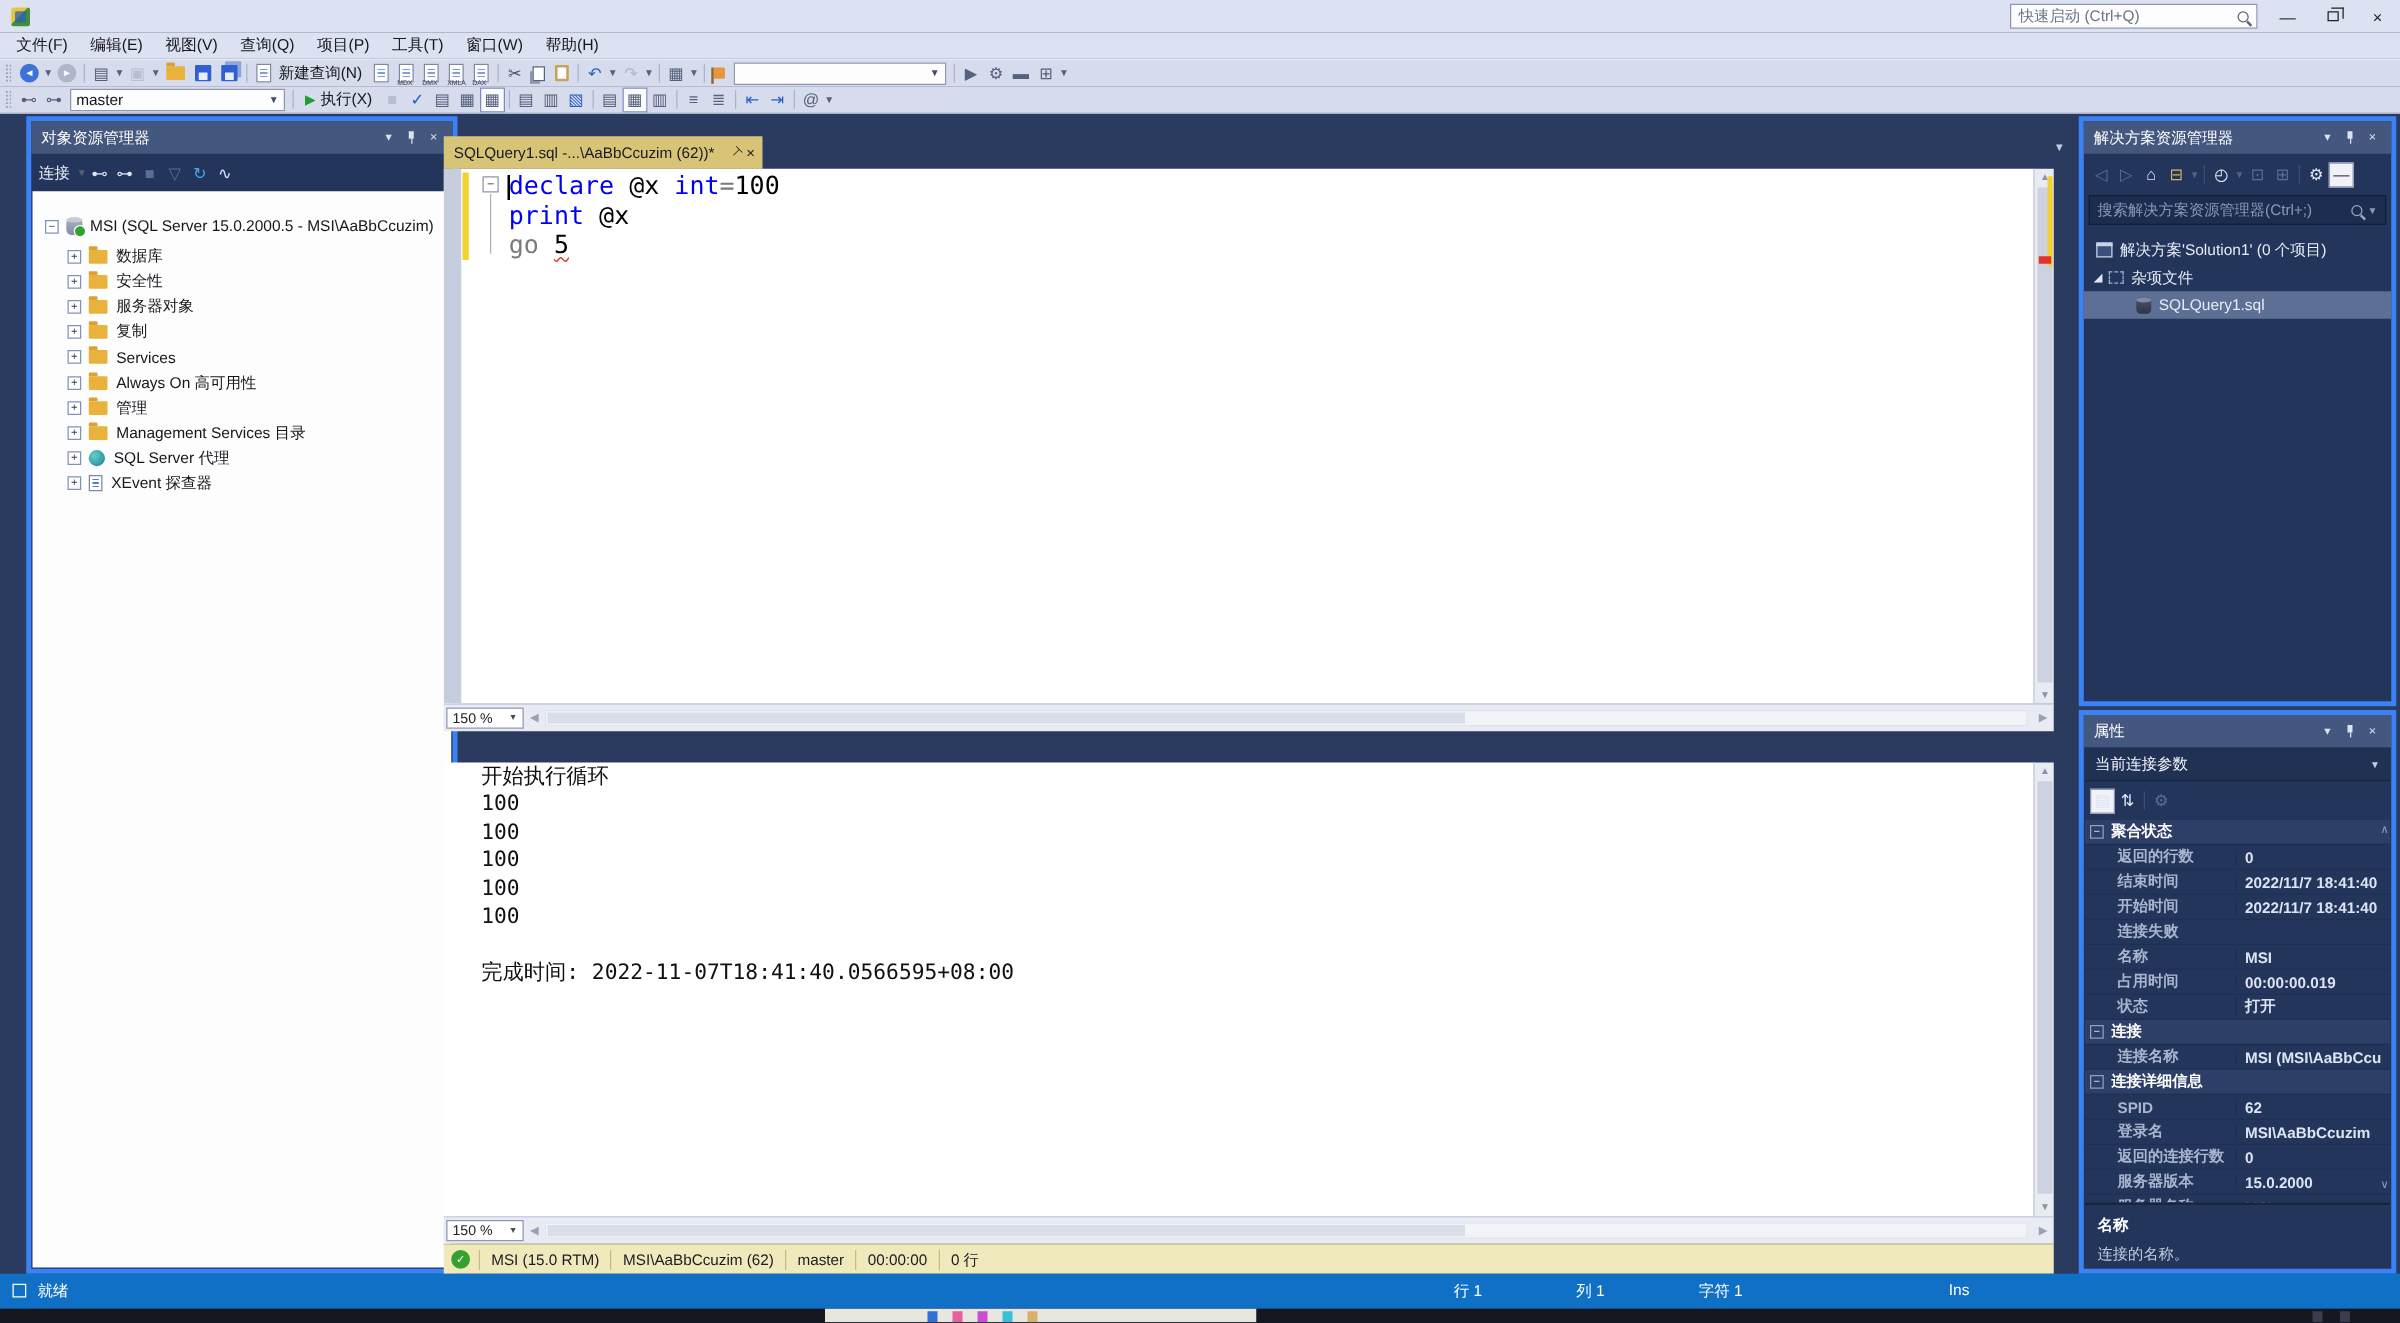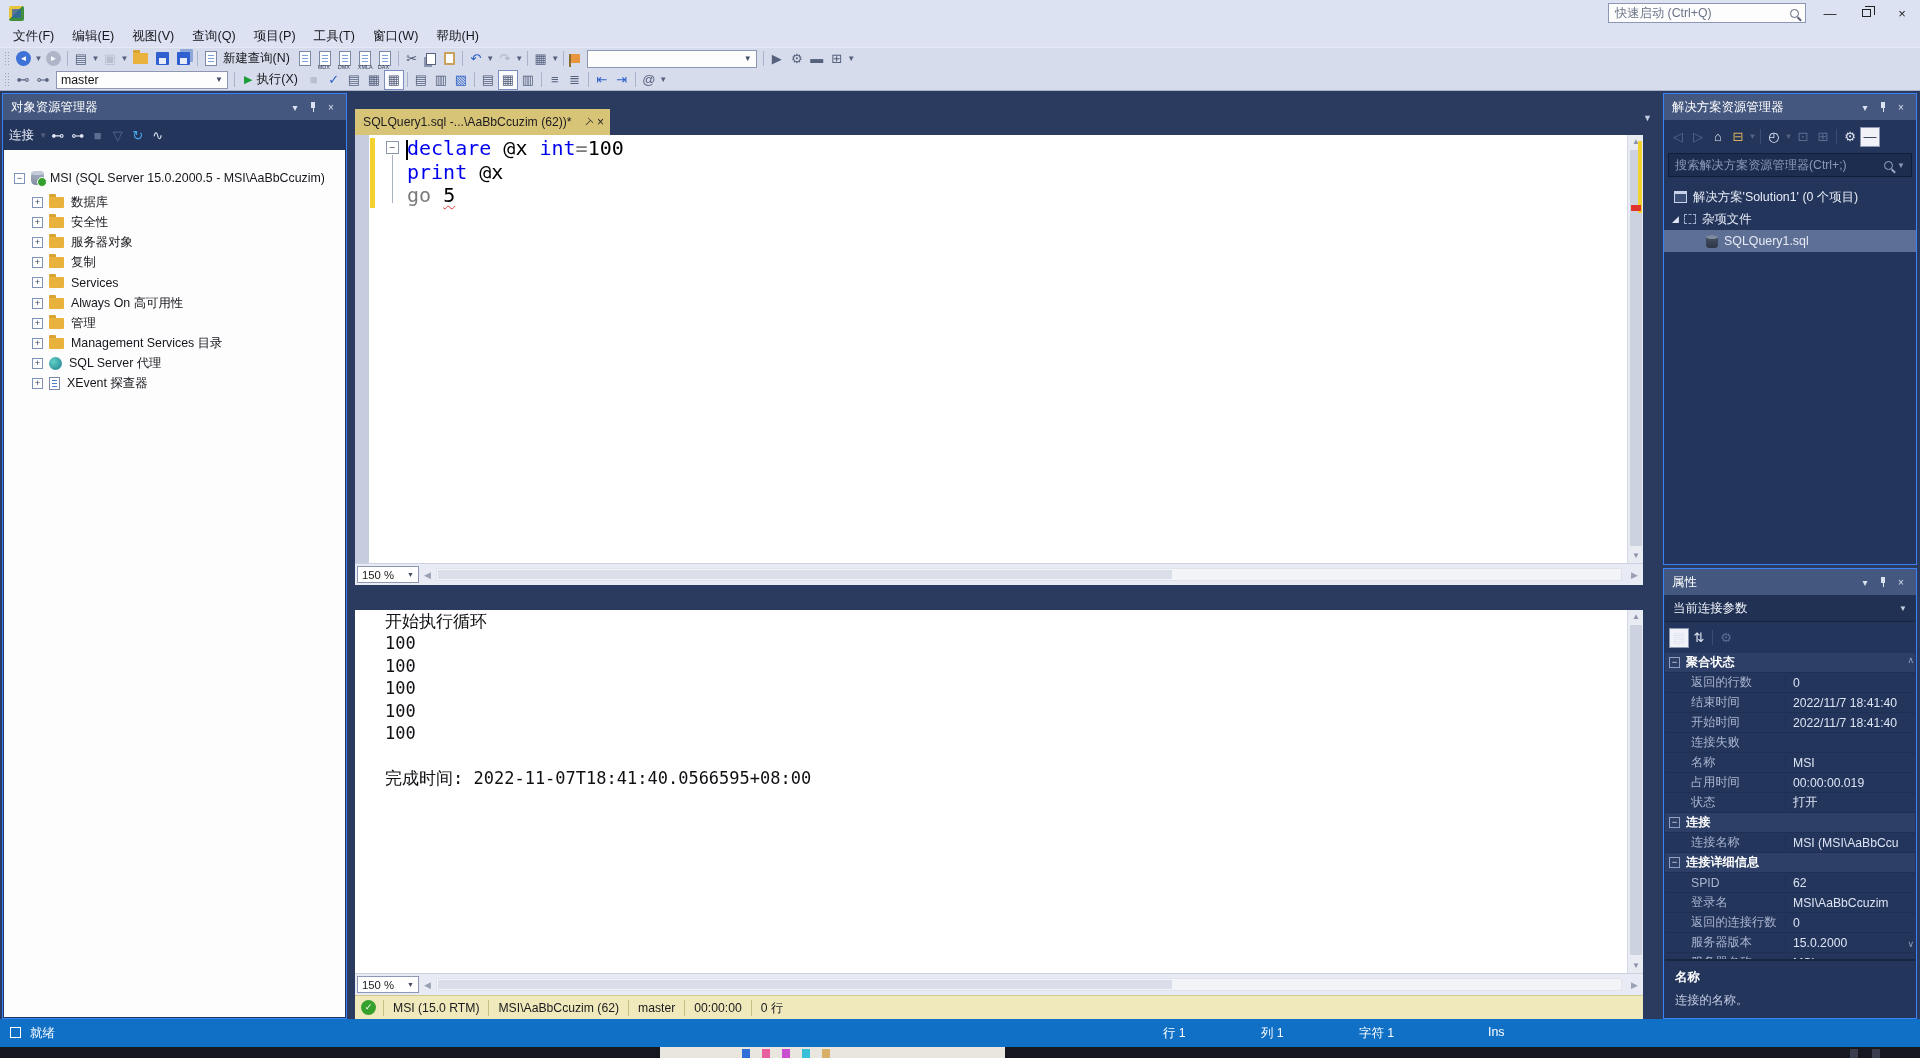--- a/index.html
+++ b/index.html
@@ -49,21 +49,21 @@
   .k-doc{width:12px;height:15px;background:#fdfdfe;border:1px solid #7c89a6;}
   .k-doc::after{content:"";position:absolute;left:2px;top:3px;width:6px;height:7px;
     background:repeating-linear-gradient(#7ea0d8 0 1px,transparent 1px 3px);}
   .k-doc .sub{position:absolute;left:-2px;bottom:-5px;font-size:5.5px;color:#333c52;letter-spacing:0;}
   .k-flag{width:9px;height:9px;background:#e8963d;border-radius:1px;}
   .k-flag::after{content:"";position:absolute;left:-2px;top:0;width:2px;height:13px;background:#8a6b30;}
   .k-copy{width:10px;height:12px;border:1px solid #55617d;background:#fff;box-shadow:-3px 3px 0 -1px #8b95ad;}
   .k-paste{width:11px;height:13px;background:#c9a15a;border-radius:1px;}
   .k-paste::after{content:"";position:absolute;left:2px;top:2px;width:7px;height:9px;background:#fdfdfe;}
   
-  .panel{position:absolute;background:#24355c;border:1px solid #3b82f6;}
+  .panel{position:absolute;background:#24355c;border:4px solid #3b82f6;margin-left:19px;}
   .panel-hdr{height:26px;background:#44577e;color:#fff;display:flex;align-items:center;padding:0 6px 0 8px;font-size:12.4px;}
   .panel-hdr .sp{flex:1;}
   .hicon{width:18px;height:16px;display:flex;align-items:center;justify-content:center;color:#dbe2f0;font-size:10px;}
   .k-pin{width:10px;height:12px;position:relative;}
   .k-pin::before{content:"";position:absolute;left:3px;top:1px;width:4px;height:6px;background:#dbe2f0;}
   .k-pin::after{content:"";position:absolute;left:4.5px;top:7px;width:1px;height:4px;background:#dbe2f0;}
   .dtb{display:flex;align-items:center;padding-left:4px;}
   .dtb .tbi{color:#dfe5f2;}
   .dtb .tb-sep{background:#3a4d75;}
   .dtb .pressed-dark{background:#f0f2f7;color:#27324a;border:1px solid #8d97b3;}
@@ -124,21 +124,21 @@
   #se-search .lens::after{background:#9aa7c4;}
   .se-row{position:absolute;left:0;right:0;height:22px;display:flex;align-items:center;color:#e6eaf4;font-size:12.4px;white-space:nowrap;}
   .k-sol{width:13px;height:12px;border:1.5px solid #c8d2e8;position:relative;flex:none;margin-right:6px;background:#3c4f78;}
   .k-sol::before{content:"";position:absolute;left:-1.5px;top:-1.5px;width:13px;height:3px;background:#c8d2e8;}
   .k-dashbox{width:12px;height:10px;border:1px dashed #9fb0d0;flex:none;margin-right:6px;}
   .tw-arrow{width:12px;color:#dfe5f2;font-size:9px;flex:none;}
   #props{right:3px;width:254px;top:568px;height:451px;}
   #props-selector{position:absolute;left:1px;right:1px;top:26px;height:27px;background:#203154;border-bottom:1px solid #16263f;display:flex;align-items:center;padding:0 8px;color:#f0f3fa;font-size:12.4px;}
   #props-tbar{position:absolute;left:1px;top:54px;height:29px;display:flex;align-items:center;padding-left:4px;}
   #pgrid{position:absolute;left:1px;right:1px;top:84px;height:306px;overflow:hidden;}
-  .prow{height:20px;display:flex;border-bottom:1px solid #1d2f54;font-size:12.2px;align-items:center;}
+  .prow{height:20px;display:flex;border-bottom:1px solid #1d2f54;font-size:12.2px;align-items:center;font-weight:bold;}
   .prow.cat{background:#2d3f66;color:#fff;font-weight:bold;}
   .prow.cat .pm{width:11px;height:11px;border:1px solid #8fa0c0;font-size:9px;line-height:9px;text-align:center;font-weight:normal;color:#dfe5f2;margin:0 6px 0 4px;}
   .prow .lab{width:120px;padding-left:26px;color:#a9b4ce;overflow:hidden;white-space:nowrap;flex:none;}
   .prow .val{flex:1;border-left:1px solid #1d2f54;padding-left:7px;color:#dce3f2;overflow:hidden;white-space:nowrap;}
   #props-desc{position:absolute;left:1px;right:1px;top:390px;bottom:1px;border-top:2px solid #16263f;padding:8px 10px;}
   #props-desc .t{color:#fff;font-weight:bold;font-size:12.4px;}
   #props-desc .d{color:#c2cbdf;font-size:12.2px;margin-top:6px;}
   #pgrid-up{position:absolute;right:2px;top:86px;color:#8fa0c0;font-size:9px;}
   #pgrid-dn{position:absolute;right:2px;top:370px;color:#8fa0c0;font-size:9px;}
   
@@ -564,21 +564,21 @@
       <div class="d">连接的名称。</div>
     </div>
   </div>
 
   <div id="bluebar">
     <div id="sb-icon"></div>
     <div id="sb-ready">就绪</div>
     <div class="sb-item" style="left:1163px;">行 1</div>
     <div class="sb-item" style="left:1261px;">列 1</div>
     <div class="sb-item" style="left:1359px;">字符 1</div>
-    <div class="sb-item" style="left:1488px;text-align:right;">Ins</div>
+    <div class="sb-item" style="left:1559px;text-align:right;">Ins</div>
   </div>
   <div id="taskbar">
     <div id="tk-band"></div>
     <div class="blip" style="left:742px;background:#2f6fd8;"></div>
     <div class="blip" style="left:762px;background:#e85fa0;"></div>
     <div class="blip" style="left:782px;background:#c94fd0;"></div>
     <div class="blip" style="left:802px;background:#38c0d8;"></div>
     <div class="blip" style="left:822px;background:#d8b06a;"></div>
     <div class="blip" style="left:1850px;background:#3a3d4d;"></div>
     <div class="blip" style="left:1872px;background:#3a3d4d;"></div>

